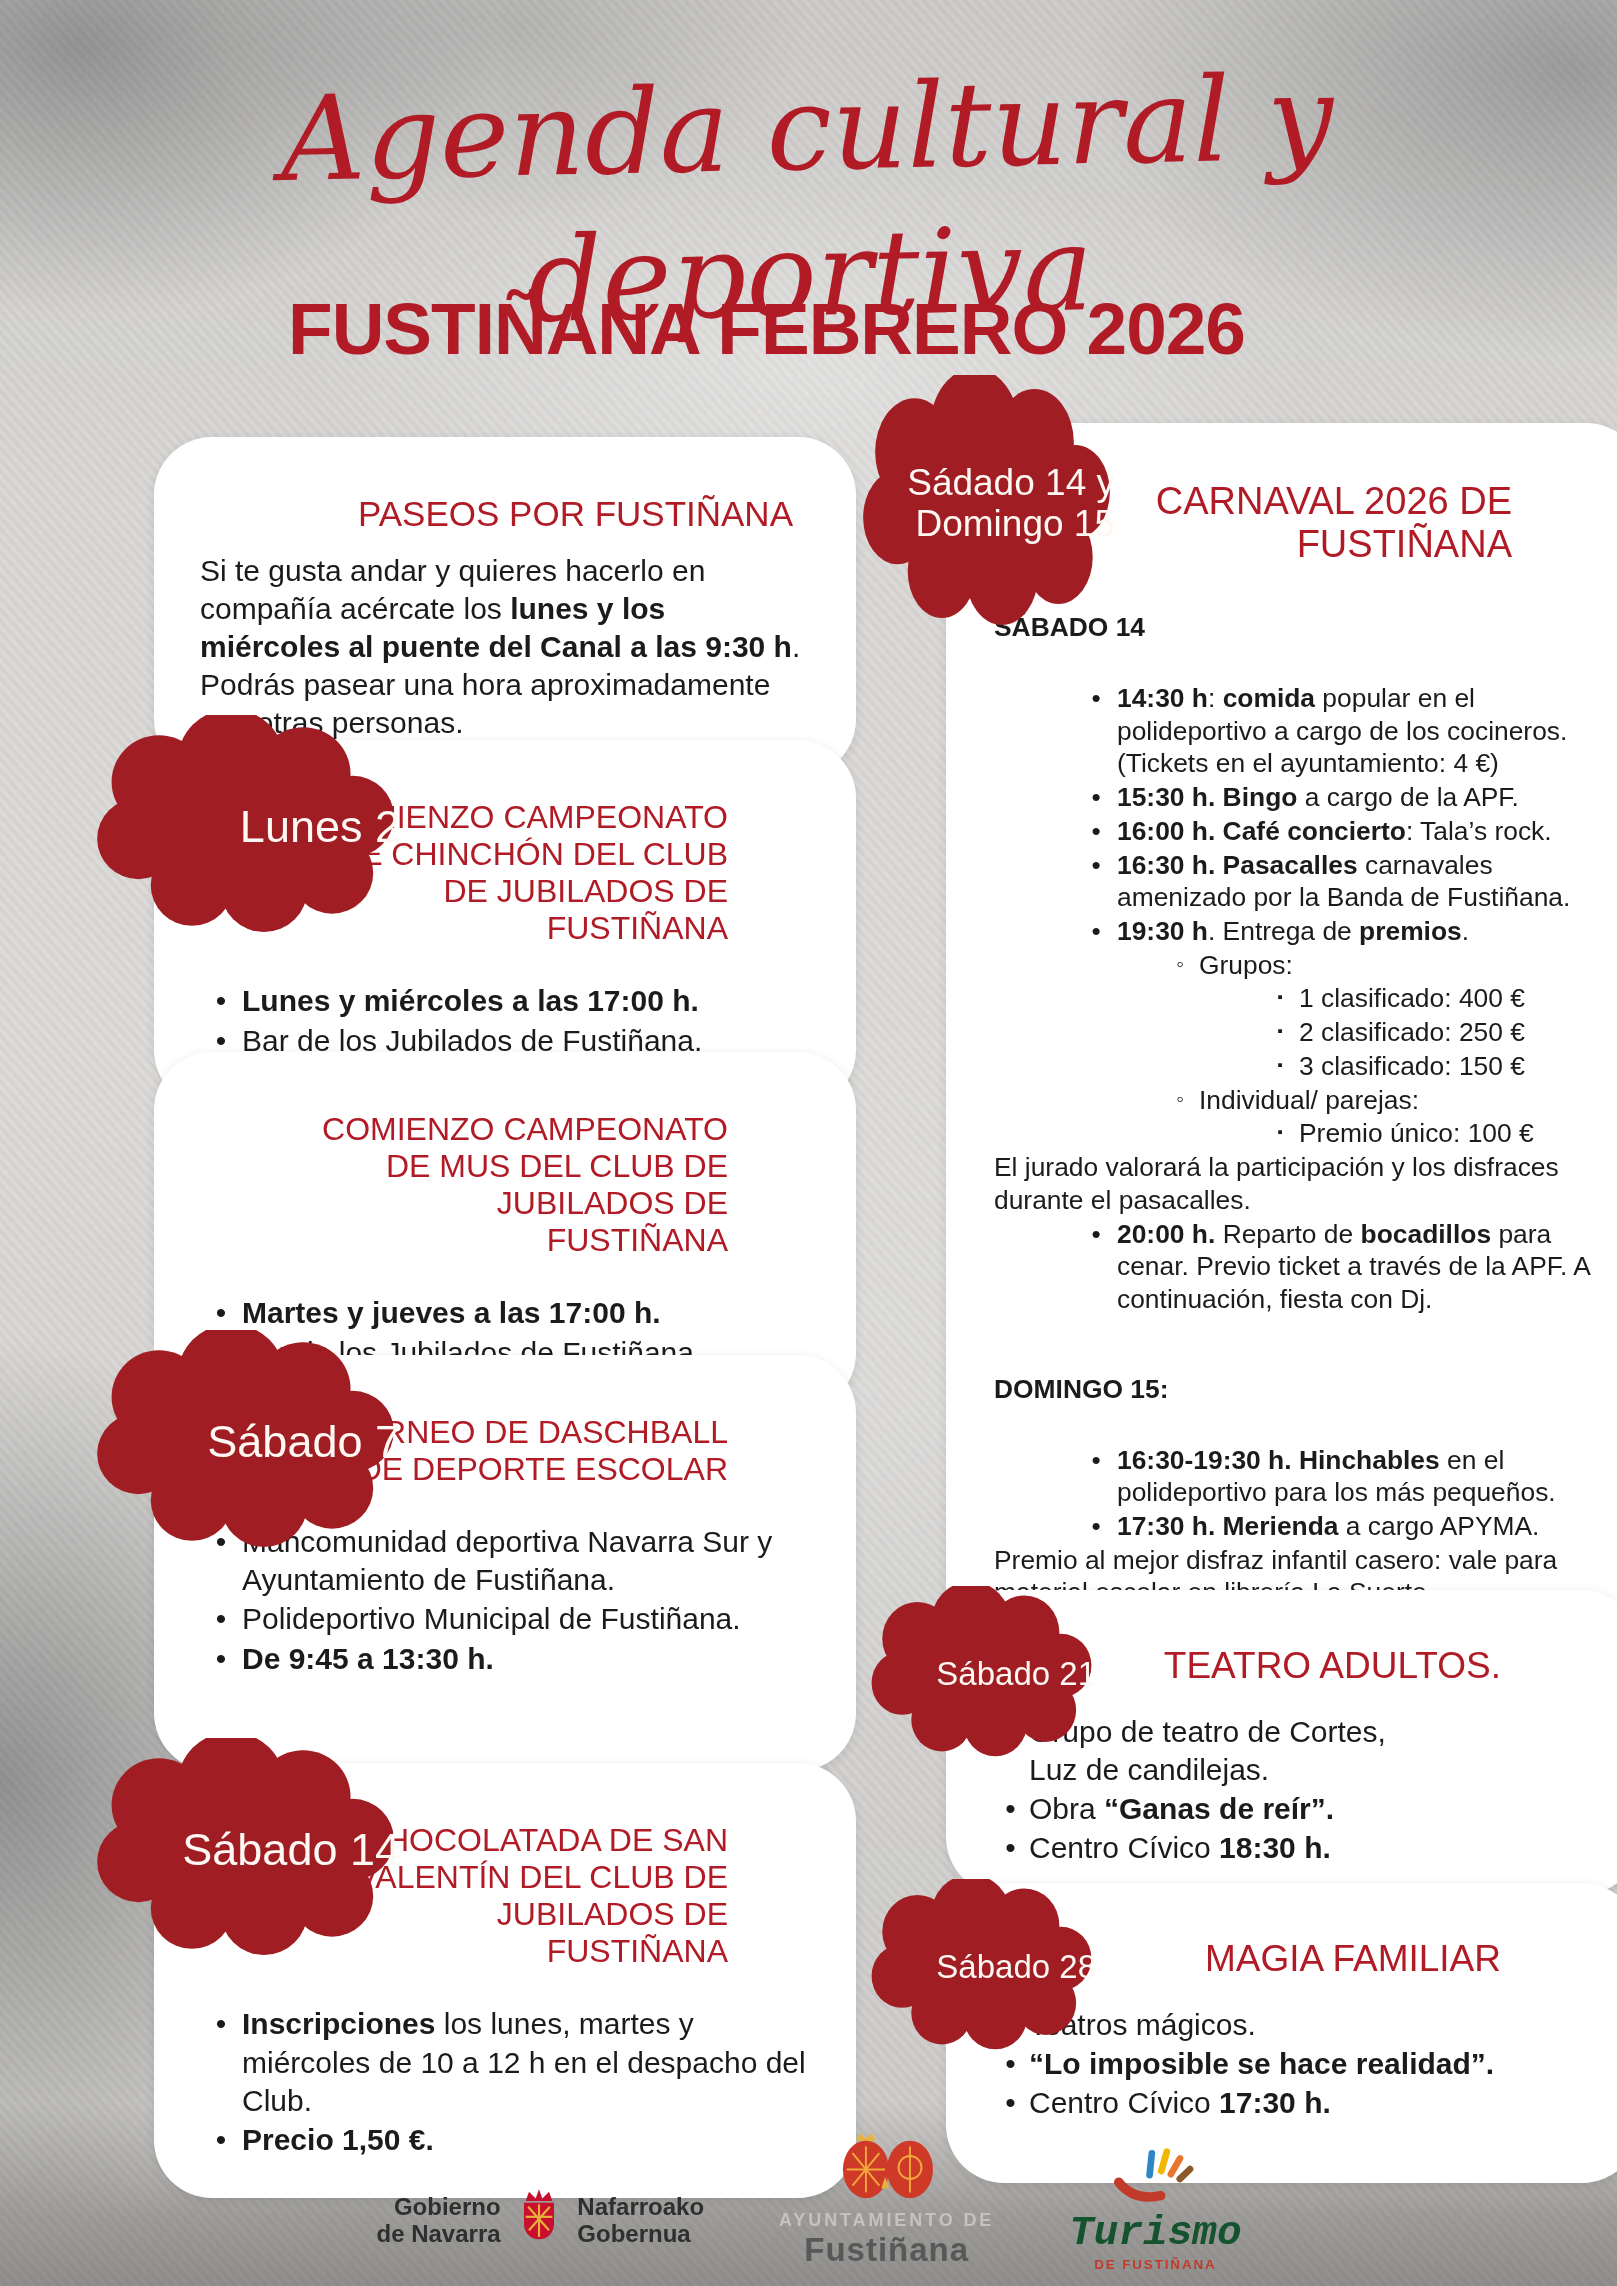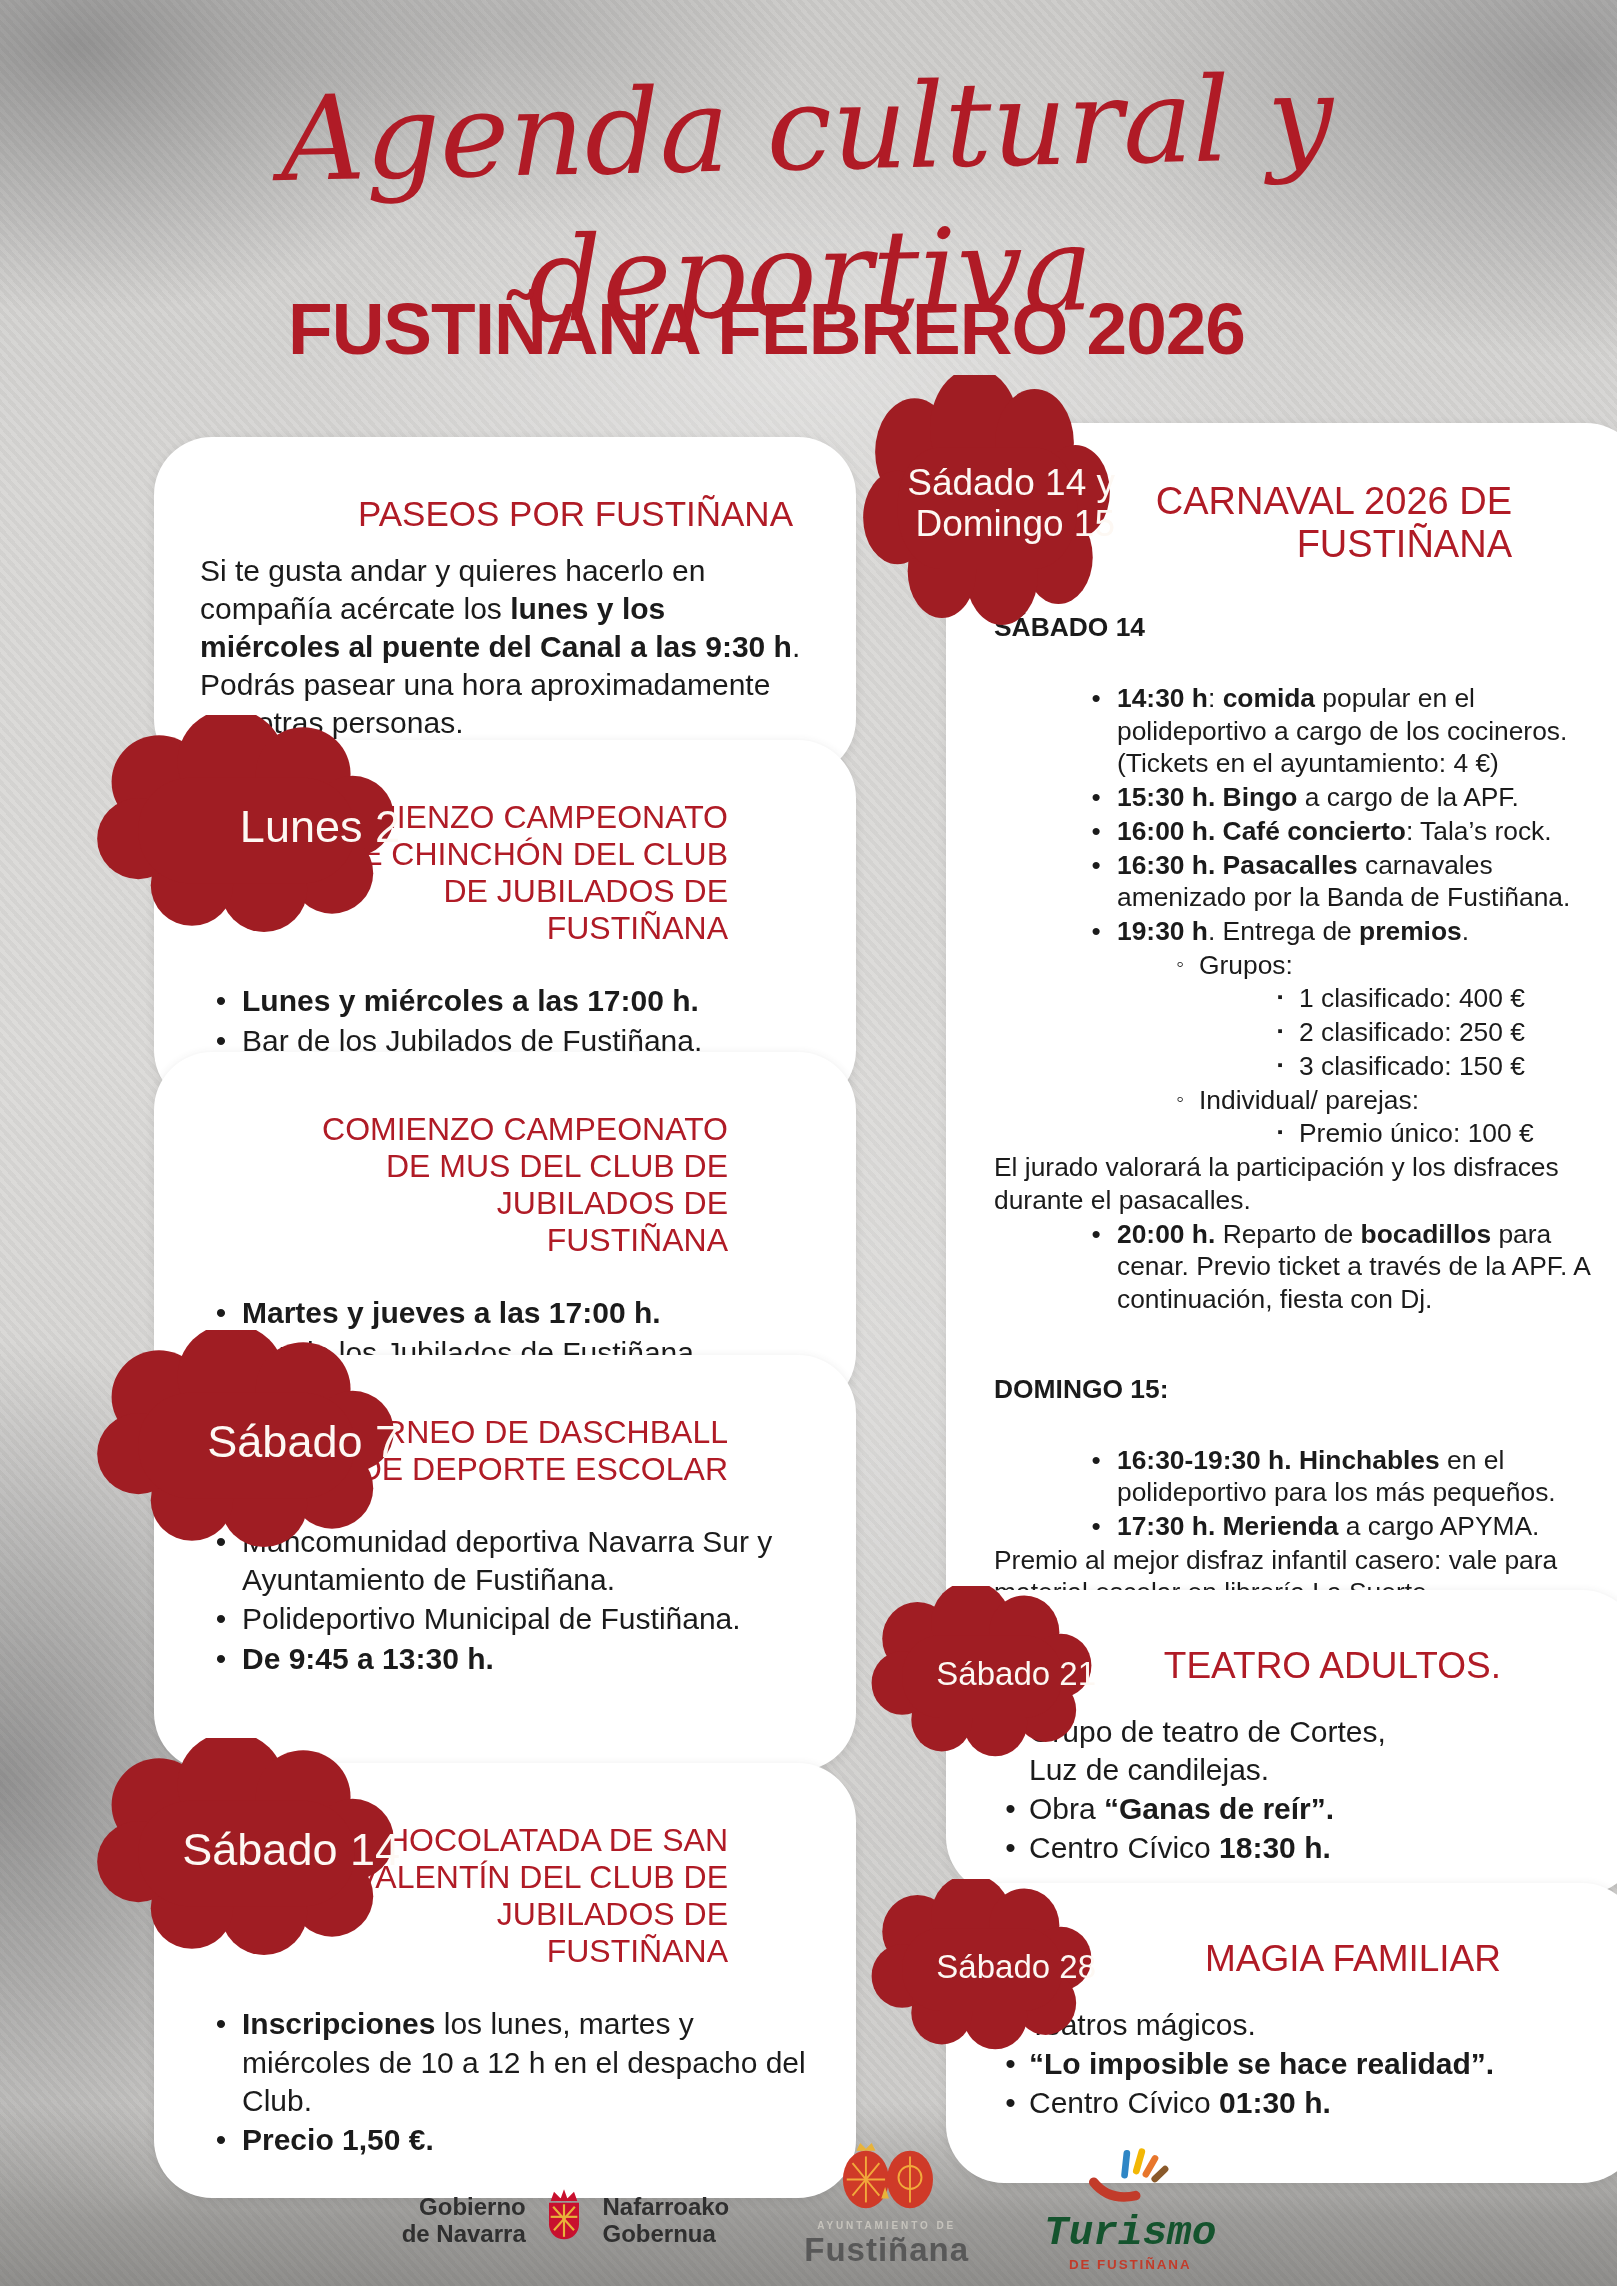--- a/index.html
+++ b/index.html
@@ -86,21 +86,21 @@
 
   .footer{
     position:absolute;left:0;top:2114px;width:100%;height:168px;
     display:flex;align-items:flex-end;justify-content:center;gap:75px;
   }
   .logo{display:flex;flex-direction:column;align-items:center;justify-content:flex-end;}
   .gob{flex-direction:row;align-items:center;gap:13.4px;padding-bottom:29px;}
   .gob-col{display:flex;flex-direction:column;font-size:24px;font-weight:bold;color:#2f2f2f;line-height:1.12;}
   .gob-col.left{text-align:right;}
   .ayto{padding-bottom:13.4px;}
-  .ayto-top{font-size:10px;letter-spacing:2.9px;color:#c6c3bc;font-weight:bold;margin-top:3.8px;}
+  .ayto-top{font-size:18px;letter-spacing:2.9px;color:#c6c3bc;font-weight:bold;margin-top:3.8px;}
   .ayto-name{font-size:33px;font-weight:bold;color:#585858;letter-spacing:1px;}
   .turismo{padding-bottom:9.6px;}
   .turismo-name{font-size:41px;font-weight:bold;font-style:italic;color:#14532d;font-family:Liberation Mono, monospace;line-height:1;}
   .turismo-sub{font-size:13.4px;font-weight:bold;color:#c23b2a;letter-spacing:1.9px;margin-top:3.8px;}
 </style>
 </head>
 <body>
 
 <div class="poster">
   <div class="bg"></div>
@@ -370,21 +370,21 @@
           <div class="line bullet lvl1">
             <span class="marker">•</span>
             <span class="content"><span>Teatros mágicos.</span></span>
           </div>
           <div class="line bullet lvl1">
             <span class="marker">•</span>
             <span class="content"><span class="b">“Lo imposible se hace realidad”.</span></span>
           </div>
           <div class="line bullet lvl1">
             <span class="marker">•</span>
-            <span class="content"><span>Centro Cívico </span><span class="b">01:30 h.</span></span>
+            <span class="content"><span>Centro Cívico </span><span class="b">17:30 h.</span></span>
           </div>
         </div>
       </section>
     </div>
 
   <div class="footer">
     <div class="logo gob">
       <div class="gob-col left">
         <span>Gobierno</span>
         <span>de Navarra</span>

